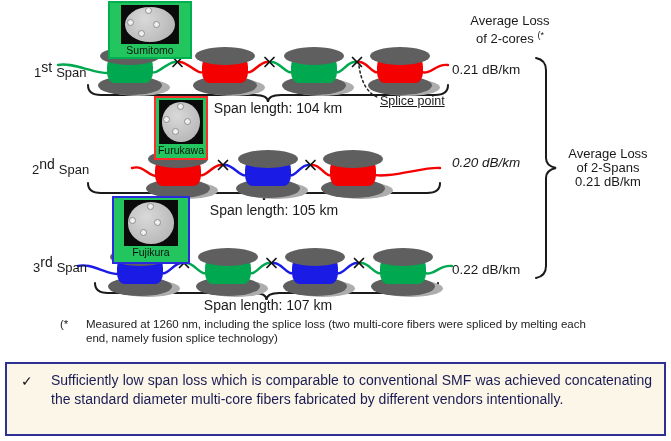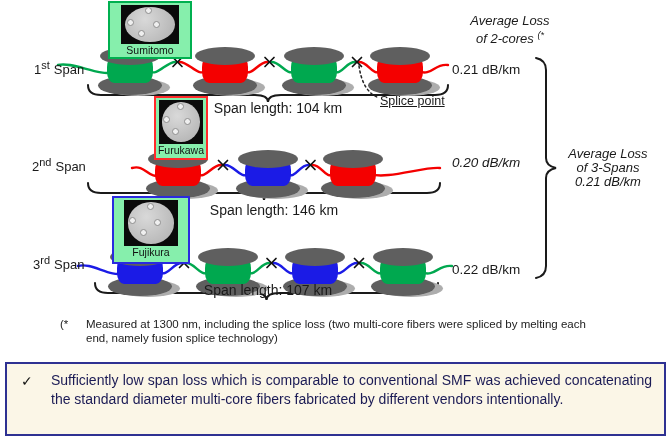--- a/index.html
+++ b/index.html
@@ -9,33 +9,33 @@
   }
   #diagram-svg{position:absolute;left:0;top:0;}
   .abs{position:absolute;white-space:nowrap;}
   
   .spool{position:absolute;width:66px;height:50px;}
   .sp-shadow{position:absolute;left:9px;top:32px;width:64px;height:17px;border-radius:50%;}
   .sp-bottom{position:absolute;left:1px;top:29px;width:64px;height:19px;border-radius:50%;}
   .sp-barrel{position:absolute;left:10px;top:9px;width:46px;height:27px;border-radius:7px/11px;}
   .sp-top{position:absolute;left:3px;top:0;width:60px;height:18px;border-radius:50%;}
   
-  .vendor-box{position:absolute;background:#86efac;border:2px solid #000;box-sizing:border-box;
+  .vendor-box{position:absolute;background:#22c55e;border:2px solid #000;box-sizing:border-box;
     display:flex;flex-direction:column;align-items:center;justify-content:flex-start;padding-top:2px;}
   .fiber-img{position:relative;background:#0a0a0a;}
   .fi-circle{position:absolute;left:7%;top:5%;width:86%;height:90%;border-radius:50%;
     background:radial-gradient(circle at 40% 35%, #d9d9d9, #aeaeae);}
   .fi-dot{position:absolute;width:7px;height:7px;border-radius:50%;background:#efefef;border:1px solid #8f8f8f;box-sizing:border-box;}
   .vendor-name{font-size:10.5px;line-height:13px;color:#111;}
   
   .span-label{font-size:13px;}
-  .span-label sup{font-size:11px;}
+  .span-label sup{font-size:14px;}
   .span-length{font-size:14px;transform:translateX(-50%);}
   .loss-value{font-size:13.5px;}
-  .avg-block{font-size:13px;line-height:14px;text-align:center;font-style:italic;}
+  .avg-block{font-size:13px;line-height:14px;text-align:center;}
   .avg-block sup{font-size:9px;}
   .splice-label{font-size:12.5px;}
   .footnote{position:absolute;left:60px;top:318px;width:560px;display:flex;font-size:11.5px;line-height:13.5px;color:#222;}
   .footnote .fn-marker{width:26px;flex:0 0 26px;}
   .footnote .fn-text{width:525px;white-space:normal;}
   
   .callout{position:absolute;left:5px;top:362px;width:661px;height:74px;box-sizing:border-box;
     background:#FBF6E7;border:2px solid #2E3192;display:flex;padding:7px 12px 6px 14px;}
   .callout .check{flex:0 0 30px;font-size:14px;color:#111;padding-top:2px;}
   .callout .co-text{flex:1;font-size:14px;line-height:19px;color:#1b1b55;text-align:justify;white-space:normal;}
@@ -90,29 +90,29 @@
       <path d="M 536 58 Q 546 60 546 70 L 546 158 Q 546 166 556 168 Q 546 170 546 178 L 546 266 Q 546 276 536 278" stroke="#1a1a1a" stroke-width="2" fill="none" stroke-linecap="round"></path>
     </svg>
 
   <div class="abs avg-block" style="left:455px;top:14px;width:110px;">
     <div>Average Loss</div>
     <div><span>of 2-cores</span> <sup>(*</sup></div>
   </div>
 
   <div class="abs avg-block" style="left:556px;top:147px;width:104px;">
     <div>Average Loss</div>
-    <div>of 3-Spans</div>
+    <div>of 2-Spans</div>
     <div>0.21 dB/km</div>
   </div>
 
   <div class="abs splice-label" style="left:380px;top:94px;text-decoration:underline;">Splice point</div>
 
   <div class="footnote">
     <span class="fn-marker">(*</span>
-    <span class="fn-text">Measured at 1300 nm, including the splice loss (two multi-core fibers were spliced by melting each end, namely fusion splice technology)</span>
+    <span class="fn-text">Measured at 1260 nm, including the splice loss (two multi-core fibers were spliced by melting each end, namely fusion splice technology)</span>
   </div>
 
   <div class="callout">
     <span class="check">✓</span>
     <span class="co-text">Sufficiently low span loss which is comparable to conventional SMF was achieved concatenating the standard diameter multi-core fibers fabricated by different vendors intentionally.</span>
   </div>
 <div class="spool" style="left: 97px; top: 47px;">
       <div class="sp-shadow" style="background: rgb(173, 173, 173);"></div>
       <div class="sp-bottom" style="background: rgb(95, 95, 95);"></div>
       <div class="sp-barrel" style="background: rgb(0, 168, 79);"></div>
@@ -171,21 +171,21 @@
       <div class="fiber-img" style="width: 44px; height: 44px;">
         <div class="fi-circle"></div>
         <div class="fi-dot" style="left: 42%; top: 6%;"></div>
         <div class="fi-dot" style="left: 10%; top: 36%;"></div>
         <div class="fi-dot" style="left: 56%; top: 42%;"></div>
         <div class="fi-dot" style="left: 30%; top: 64%;"></div>
       </div>
       <div class="vendor-name">Furukawa</div>
     </div>
     <div class="abs span-label" style="left: 32px; top: 156px;"><span>2</span><sup>nd</sup><span style="margin-left: 4px;">Span</span></div>
-    <div class="abs span-length" style="left: 274px; top: 202px;">Span length: 146 km</div>
+    <div class="abs span-length" style="left: 274px; top: 202px;">Span length: 105 km</div>
     <div class="abs loss-value" style="left: 452px; top: 155px; font-style: italic;">0.20 dB/km</div>
     <div class="spool" style="left: 107px; top: 248px;">
       <div class="sp-shadow" style="background: rgb(173, 173, 173);"></div>
       <div class="sp-bottom" style="background: rgb(95, 95, 95);"></div>
       <div class="sp-barrel" style="background: rgb(27, 27, 230);"></div>
       <div class="sp-top" style="background: rgb(95, 95, 95);"></div>
     </div>
     <div class="spool" style="left: 195px; top: 248px;">
       <div class="sp-shadow" style="background: rgb(173, 173, 173);"></div>
       <div class="sp-bottom" style="background: rgb(95, 95, 95);"></div>
@@ -208,15 +208,15 @@
       <div class="fiber-img" style="width: 54px; height: 46px;">
         <div class="fi-circle"></div>
         <div class="fi-dot" style="left: 42%; top: 6%;"></div>
         <div class="fi-dot" style="left: 10%; top: 36%;"></div>
         <div class="fi-dot" style="left: 56%; top: 42%;"></div>
         <div class="fi-dot" style="left: 30%; top: 64%;"></div>
       </div>
       <div class="vendor-name">Fujikura</div>
     </div>
     <div class="abs span-label" style="left: 33px; top: 254px;"><span>3</span><sup>rd</sup><span style="margin-left: 4px;">Span</span></div>
-    <div class="abs span-length" style="left: 268px; top: 282px;">Span length: 107 km</div>
+    <div class="abs span-length" style="left: 268px; top: 297px;">Span length: 107 km</div>
     <div class="abs loss-value" style="left: 452px; top: 262px;">0.22 dB/km</div>
   </div>
 
 </body></html>

